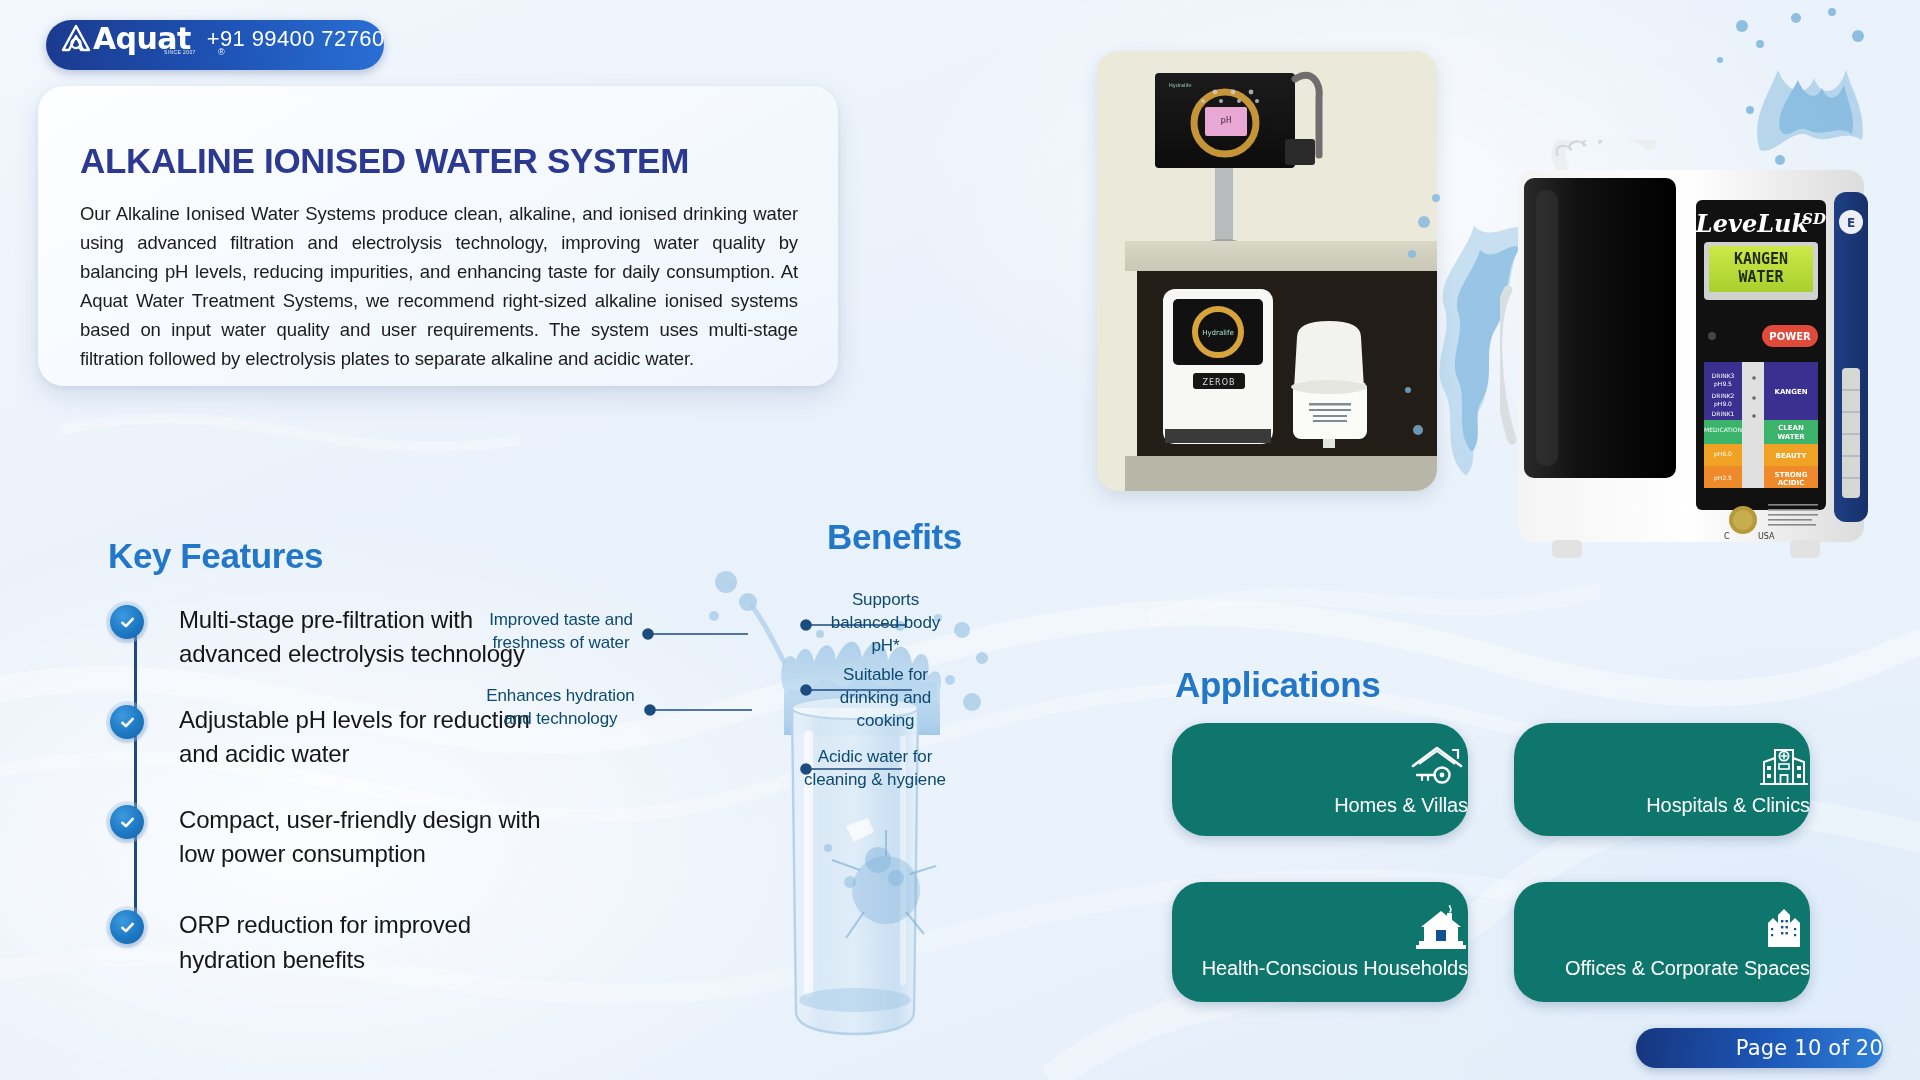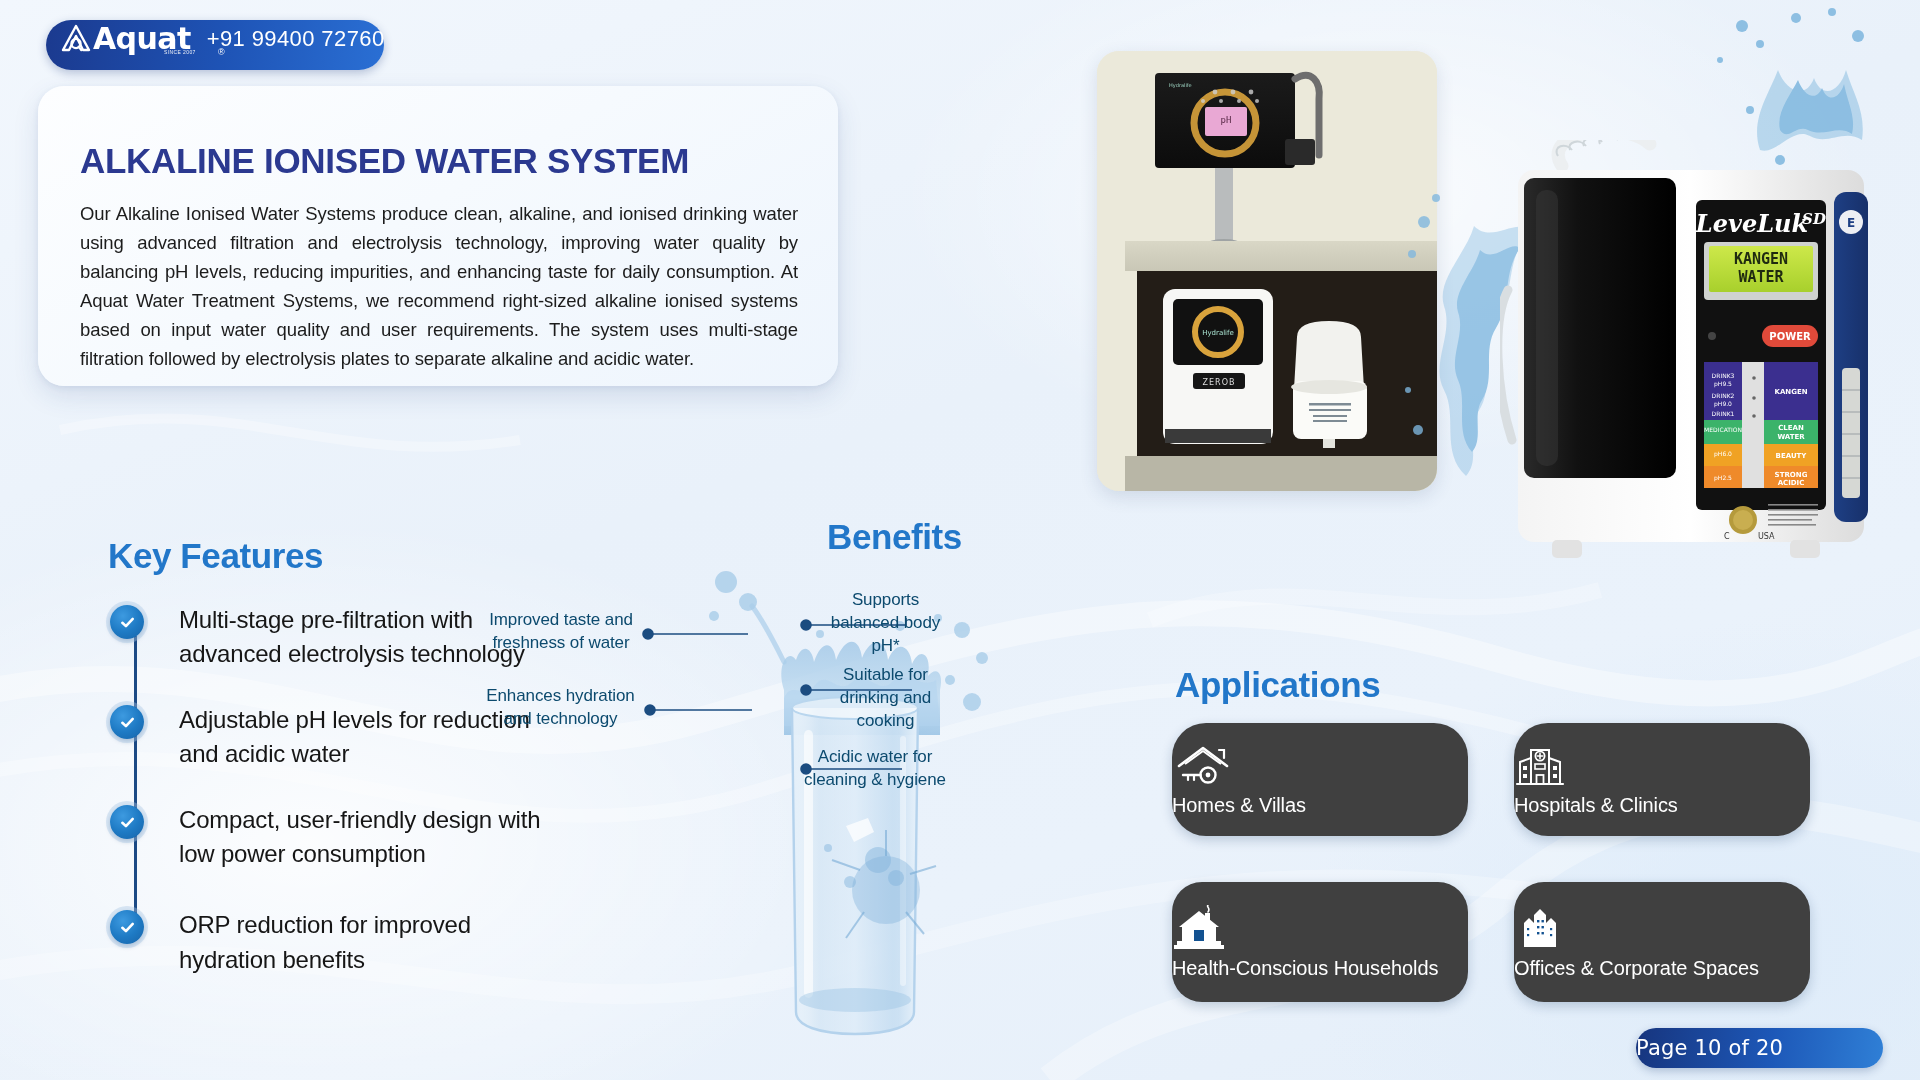--- a/index.html
+++ b/index.html
@@ -131,38 +131,38 @@
   .app-title {
     position:absolute; left:1175px; top:665px;
     color:#2277c9; font-size:35px; font-weight:700; letter-spacing:-.4px;
   }
   .app-grid {
     position:absolute; left:1172px; top:723px;
     width:660px; display:flex; flex-wrap:wrap; gap:46px 46px;
   }
   .app-card {
     width:296px; height:113px; border-radius:34px;
-    background:#404040;
-    display:flex; flex-direction:column; align-items:flex-start; justify-content:center;
+    background:#0f766e;
+    display:flex; flex-direction:column; align-items:flex-end; justify-content:center;
     box-shadow:0 4px 12px rgba(20,55,100,.22);
   }
   .app-card.tall { height:120px; border-radius:30px; }
   .app-icon { height:46px; display:flex; align-items:flex-end; justify-content:center; }
   .app-icon svg { display:block; }
   .app-label {
     color:#ffffff; font-size:20px; text-align:center; line-height:1.2;
     margin-top:5px; letter-spacing:-.1px;
   }
 
   
   .page-badge {
     position:absolute; right:37px; bottom:12px;
     width:247px; height:40px; border-radius:20px;
     background:linear-gradient(95deg,#17357e 0%,#1d58b8 55%,#2f7fd6 100%);
-    display:flex; align-items:center; justify-content:flex-start;
+    display:flex; align-items:center; justify-content:flex-end;
     box-shadow:0 3px 9px rgba(20,50,110,.25);
   }
   .page-badge span {
     color:#fff; font-size:21px; letter-spacing:.2px;
     font-family:"DejaVu Sans", sans-serif;
   }
 </style>
 </head>
 <body>
 

